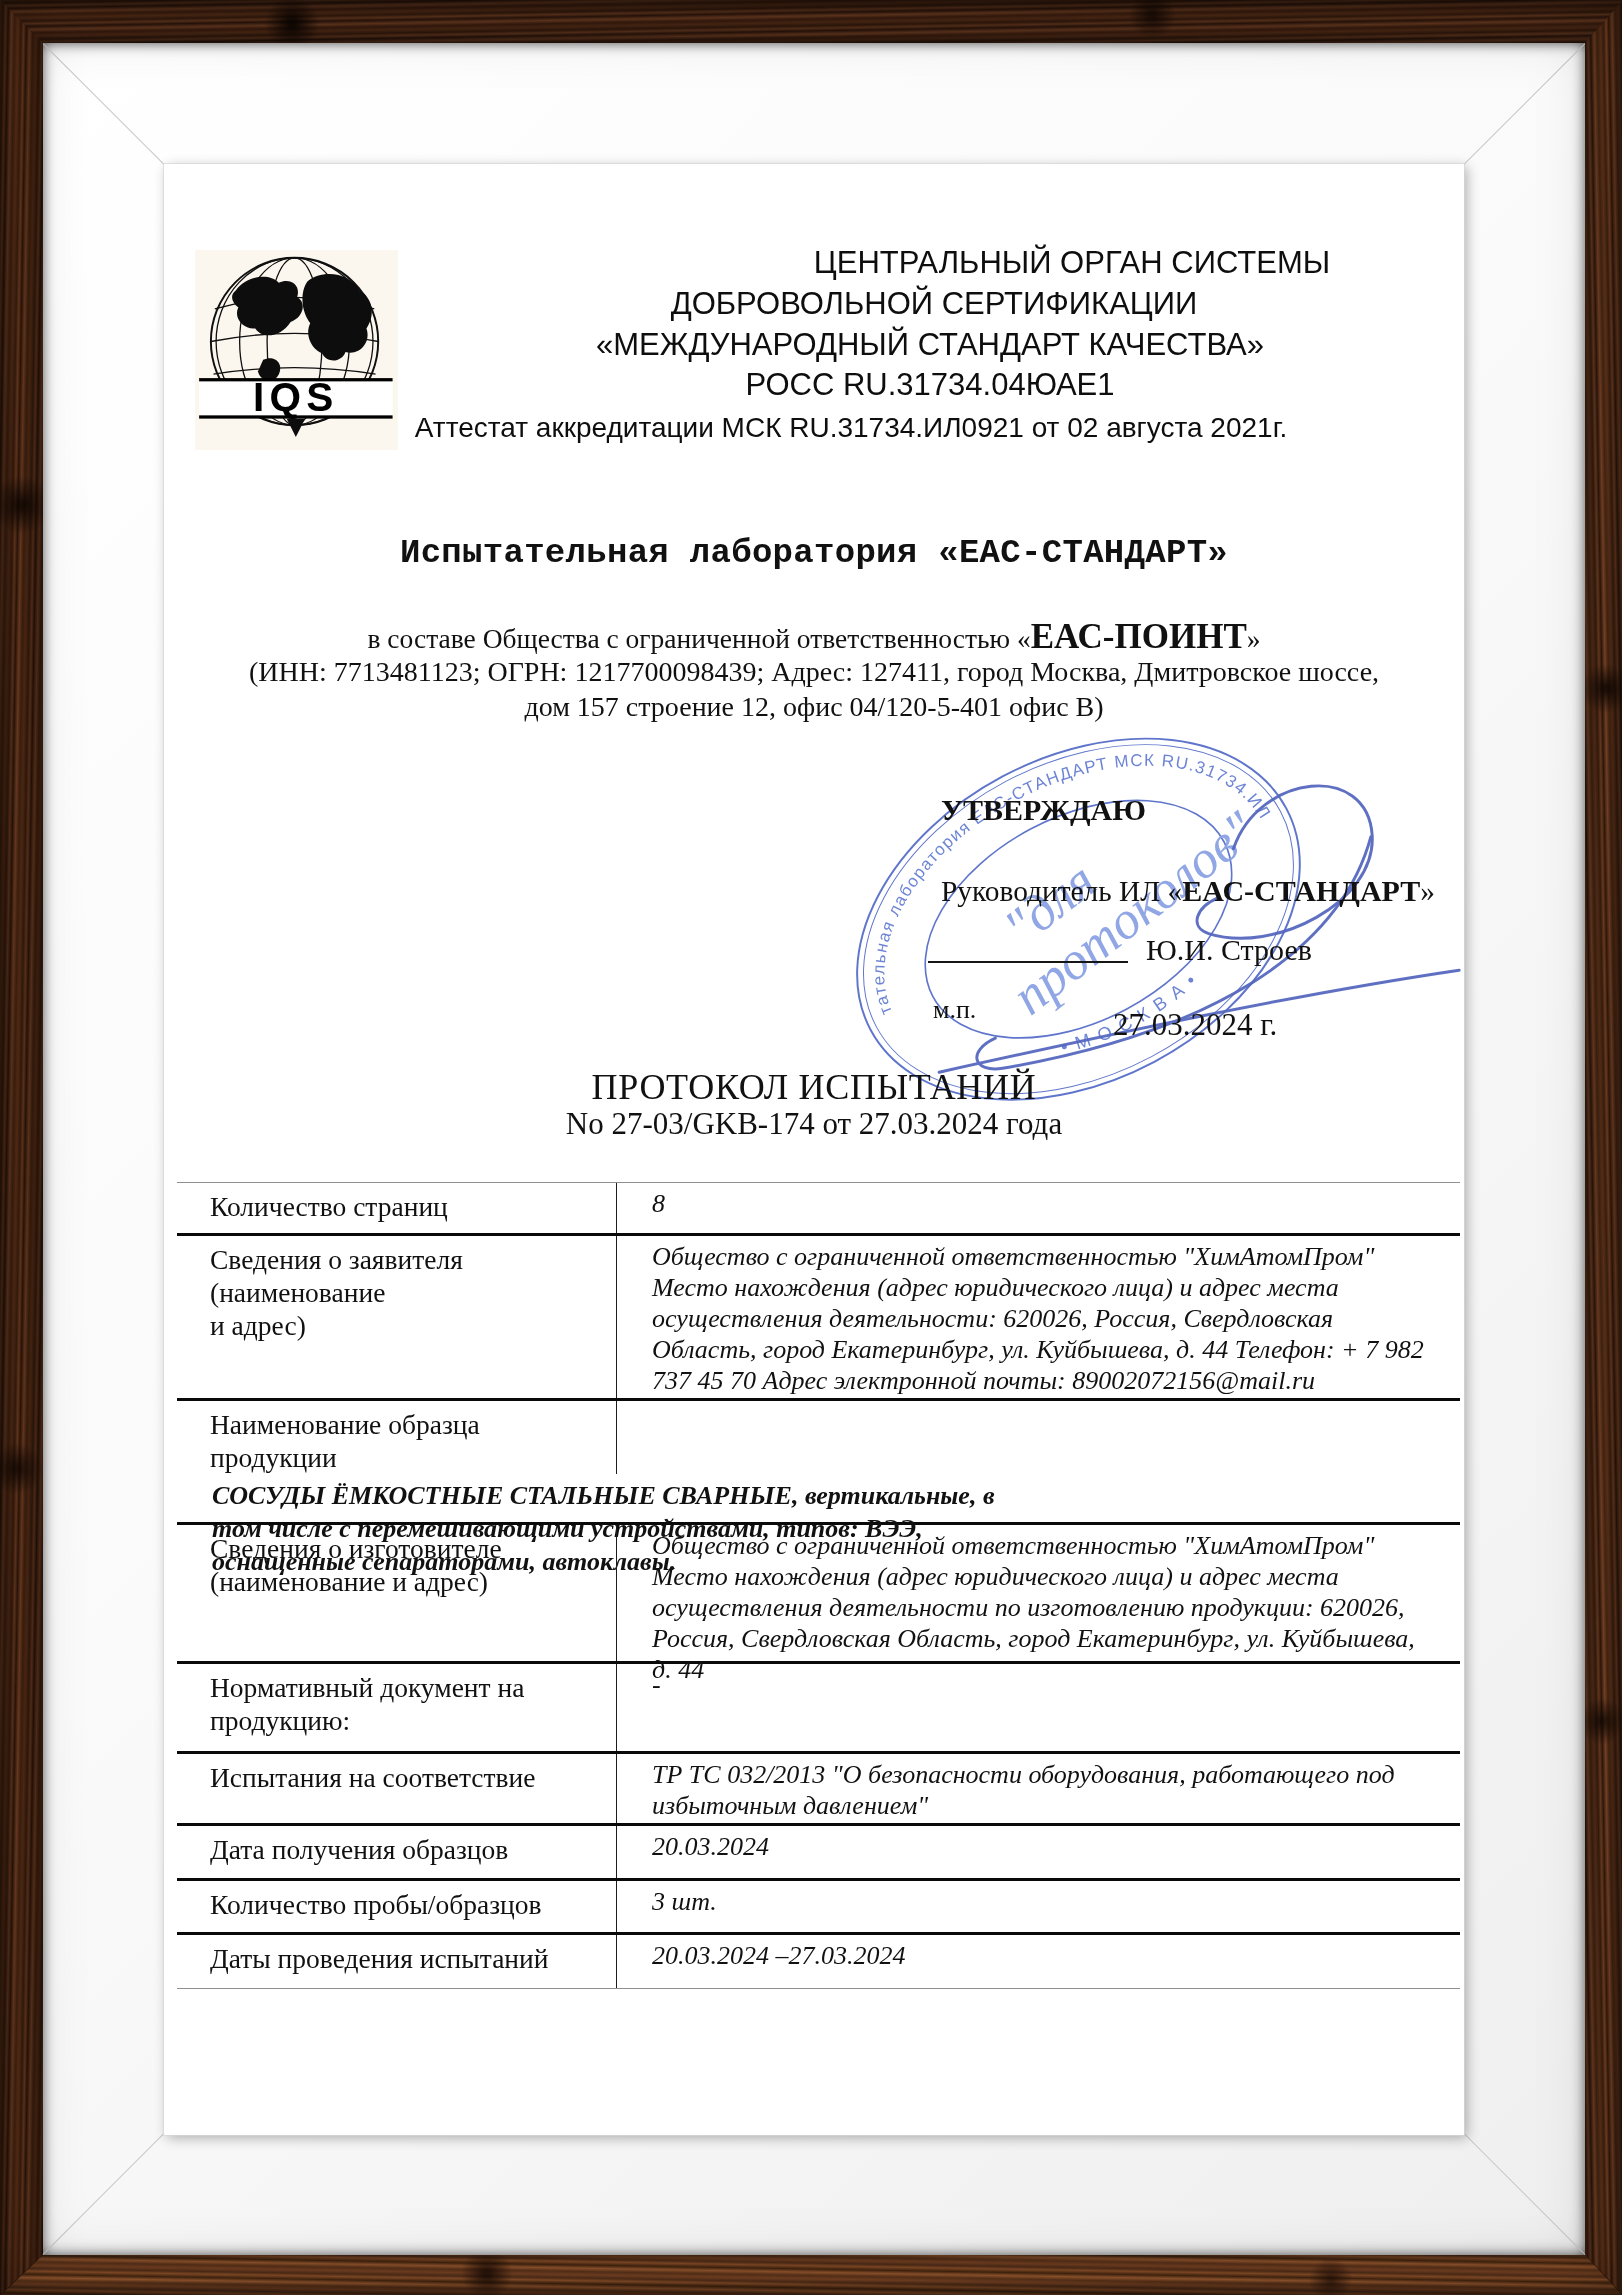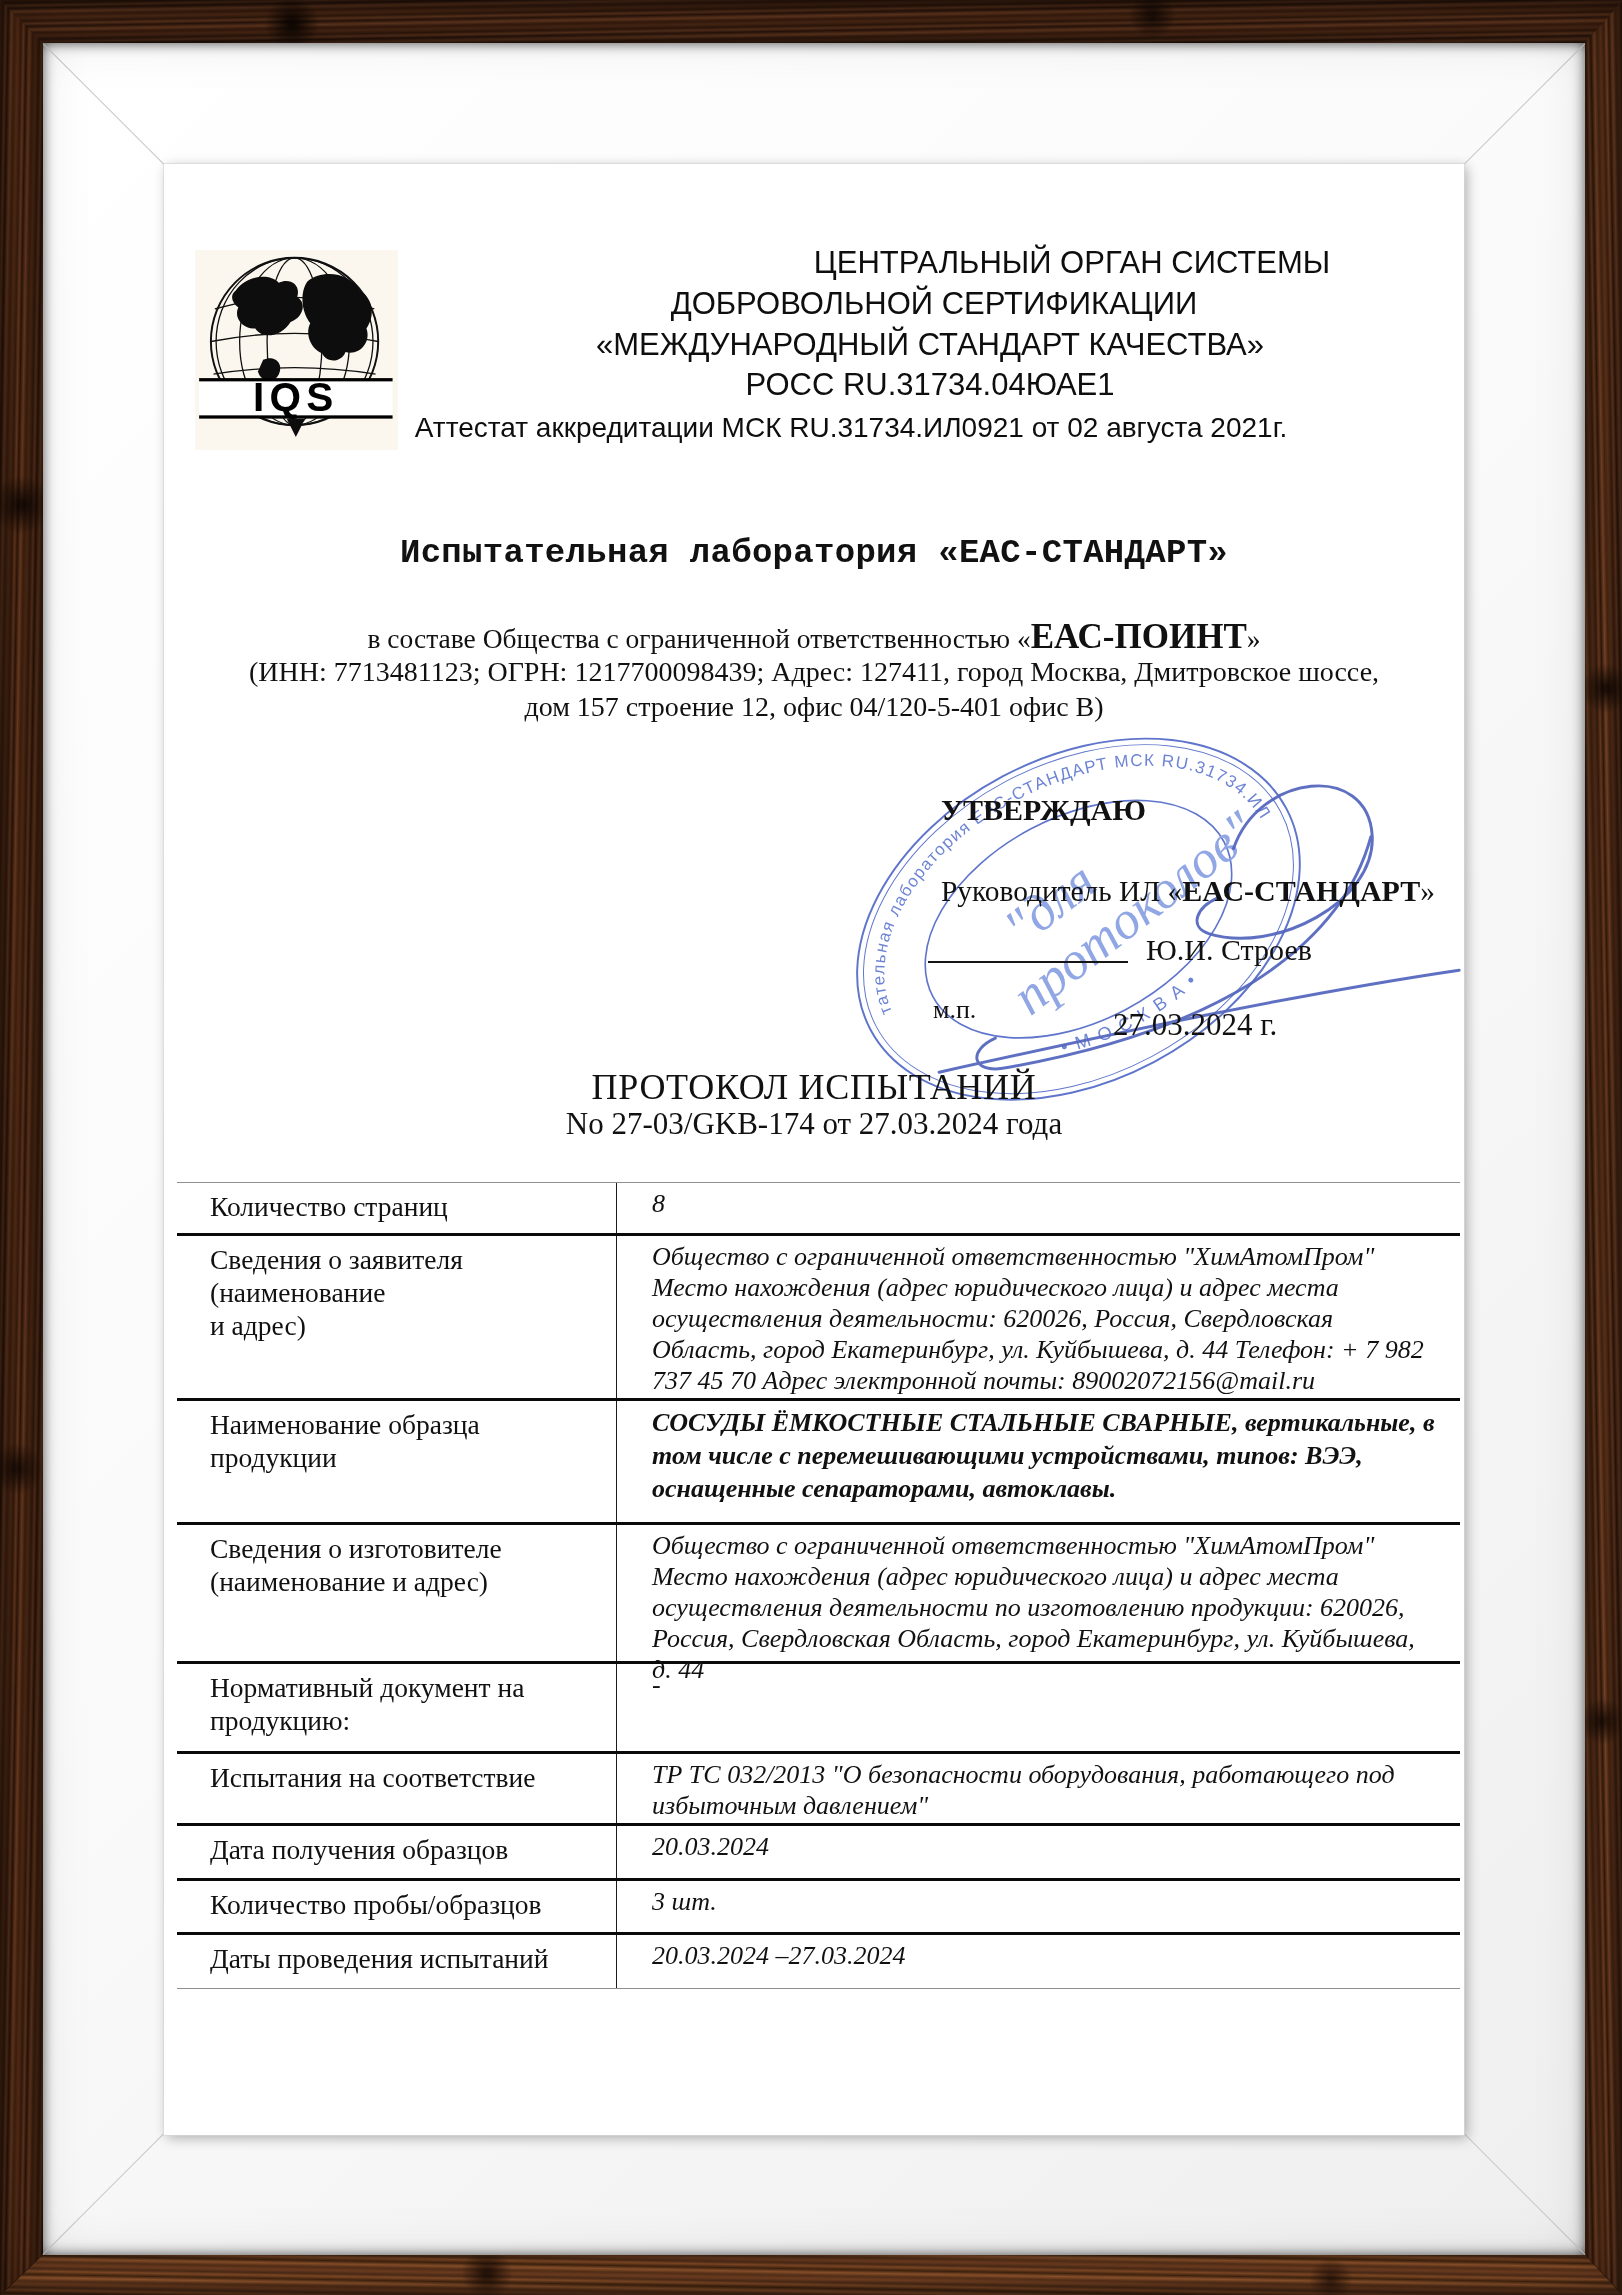--- a/index.html
+++ b/index.html
@@ -76,21 +76,21 @@
   
   #ptable{position:absolute;left:13px;top:1018px;width:1283px;
     border-top:1.3px solid #8f8f8f;border-bottom:1.3px solid #8f8f8f;}
   .trow{display:flex;box-sizing:border-box;}
   .trow + .trow{border-top:3.3px solid #0a0a0a;}
   .tlabel{width:440px;box-sizing:border-box;border-right:1.3px solid #1c1c1c;
     padding:6.5px 19.6px 0 33px;font-size:27.5px;line-height:33px;white-space:pre-line;}
   .tvalue{flex:1;box-sizing:border-box;padding:5.2px 23.6px 0 35px;
     font-size:26px;line-height:31px;font-style:italic;white-space:pre-line;}
   .trow:nth-child(1){height:50px;}  .trow:nth-child(2){height:165px;}
-  .trow:nth-child(3){height:124px;} .trow:nth-child(4){height:139px;}
+  .trow:nth-child(3){height:124px;flex-direction:column;} .trow:nth-child(4){height:139px;}
   .trow:nth-child(5){height:90px;} .trow:nth-child(6){height:72px;}
   .trow:nth-child(7){height:55px;}  .trow:nth-child(8){height:54px;}
   .trow:nth-child(9){height:56px;}
   .trow:nth-child(3) .tvalue{line-height:33px;font-weight:bold;}
   
   #stamp-svg{position:absolute;left:677px;top:573px;width:628px;height:380px;opacity:.88;pointer-events:none;}
   
   #vignette{position:absolute;inset:0;pointer-events:none;
     box-shadow:inset 0 0 79px rgba(0,0,0,.35);}
 </style>

